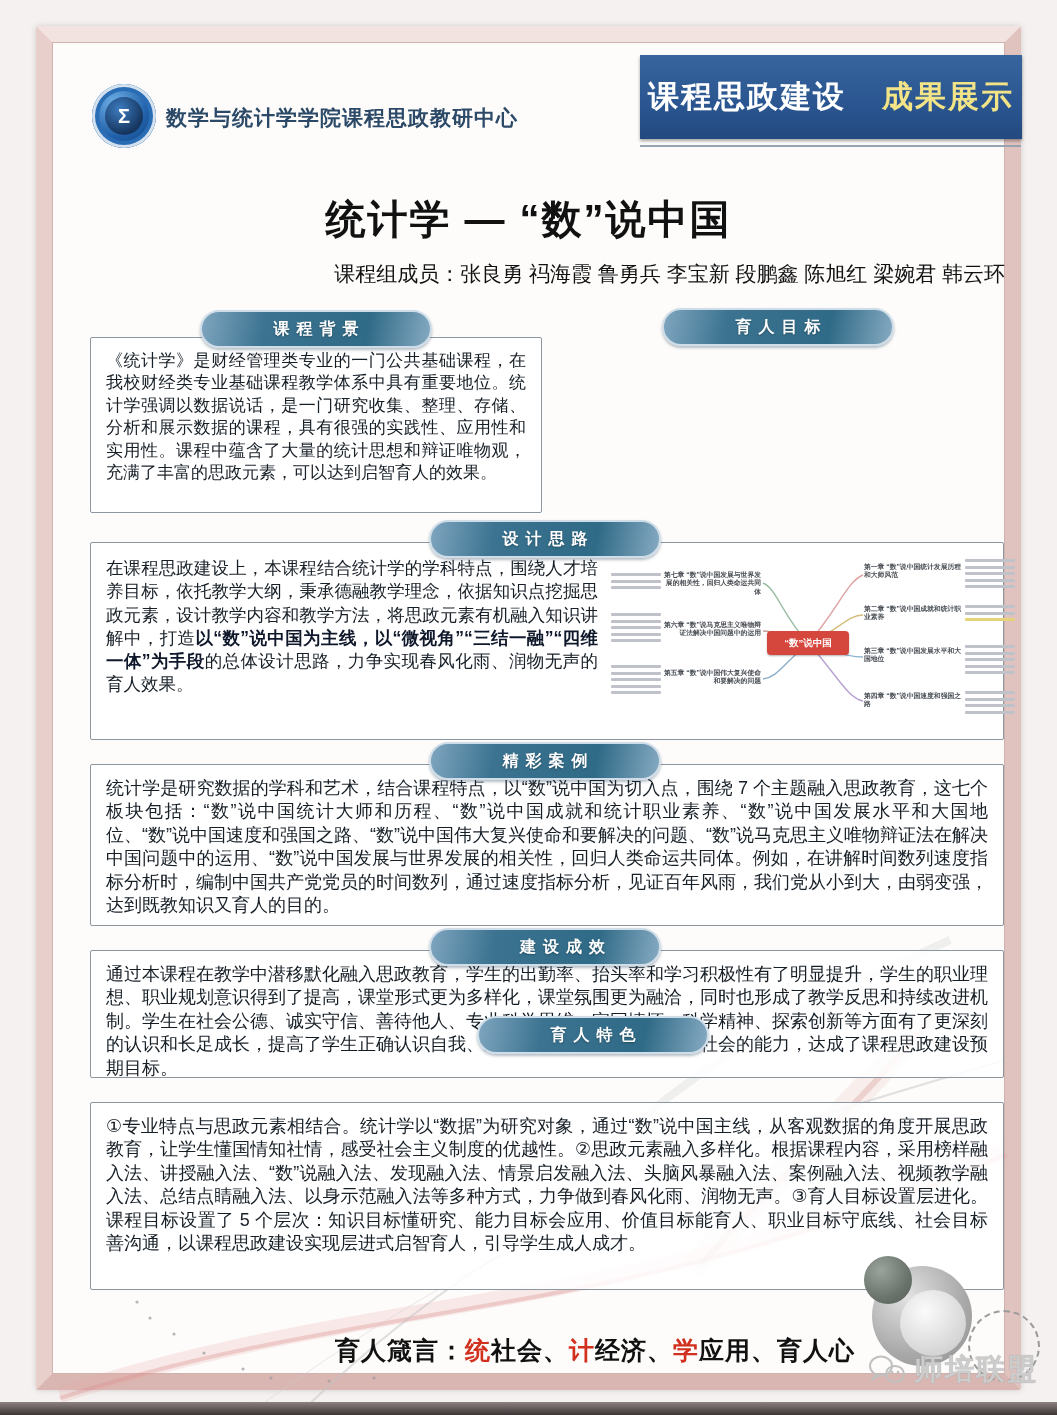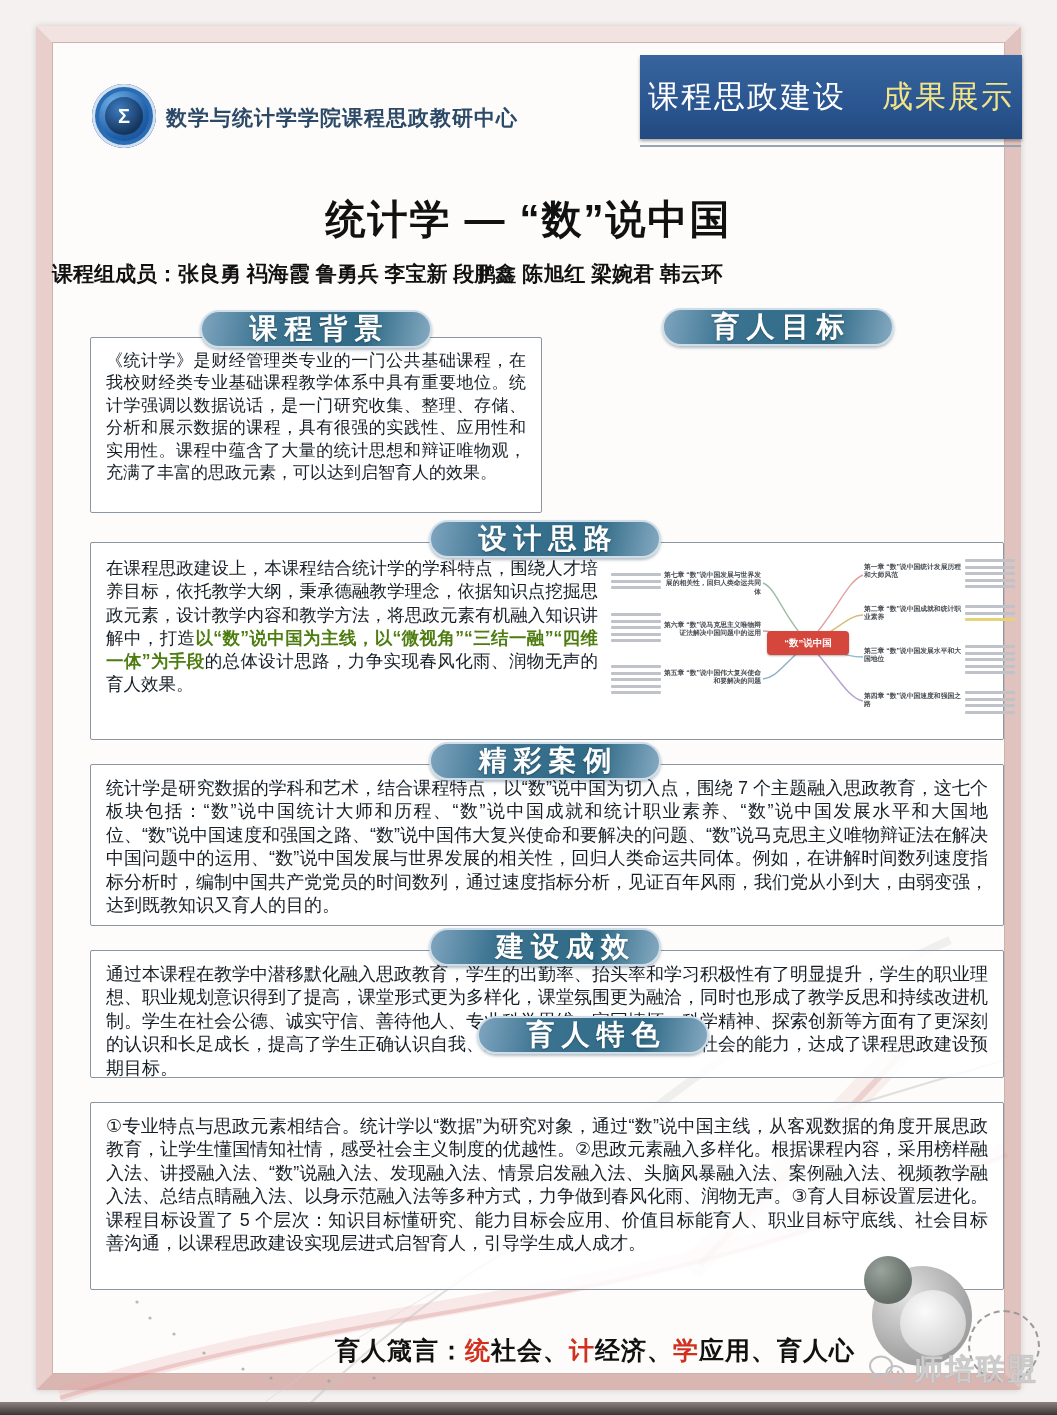--- a/index.html
+++ b/index.html
@@ -40,55 +40,55 @@
   }
   .center-name{
     position:absolute;left:166px;top:104px;z-index:3;
     font-size:21px;font-weight:bold;color:#2c4a68;letter-spacing:1px;
   }
   .banner{
     position:absolute;left:640px;top:55px;width:382px;height:84px;z-index:6;
     background:linear-gradient(180deg,#38659e,#2a5590 60%,#234a80);
     box-shadow:0 2px 3px rgba(0,0,0,.35);
     display:flex;align-items:center;justify-content:center;
-    font-size:31px;font-weight:normal;letter-spacing:2px;gap:36px;
+    font-size:31px;font-weight:bold;letter-spacing:2px;gap:36px;
   }
   .banner .bn{color:#ffffff;}
   .banner .bh{color:#f3e487;}
   .banner-underline{
     position:absolute;left:640px;top:145px;width:381px;height:2px;
     background:#97a3b1;z-index:6;
   }
   
   .main-title{
     position:absolute;left:52px;width:953px;top:192px;z-index:3;
     text-align:center;font-size:40px;font-weight:bold;color:#111;letter-spacing:2px;
   }
   .members{
     position:absolute;left:52px;width:953px;top:260px;z-index:3;
-    text-align:left;font-size:21px;font-weight:bold;color:#111;
+    text-align:right;font-size:21px;font-weight:normal;color:#111;
   }
   
   .pill{
     position:absolute;width:232px;height:38px;z-index:3;border-radius:20px;
     background:linear-gradient(100deg,#7fa5bf 0%,#3b7390 28%,#2f6a86 72%,#86aac2 100%);
     border:2px solid #cfdde8;box-shadow:0 2px 3px rgba(40,70,90,.35);
     display:flex;align-items:center;justify-content:center;
-    color:#fff;font-size:28px;font-weight:bold;letter-spacing:7px;
+    color:#fff;font-size:16px;font-weight:bold;letter-spacing:7px;
     text-shadow:0 1px 2px rgba(0,0,0,.3);box-sizing:border-box;padding-left:7px;
   }
   .tbox{
     position:absolute;z-index:2;box-sizing:border-box;
     background:rgba(255,255,255,.86);
     border:1.5px solid #8c96a0;border-radius:2px;
     padding:12px 15px 12px 15px;
     font-size:17px;line-height:1.32;color:#161e26;text-align:justify;
   }
   .tbox.wide{font-size:18px;line-height:1.3;}
-  .tbox b{color:#4d7c0f;}
+  .tbox b{color:#0f172a;}
   
   .mindmap{position:absolute;left:520px;top:10px;width:392px;height:174px;font-family:"Liberation Sans",sans-serif;}
   .mm-center{
     position:absolute;left:156px;top:78px;width:82px;height:24px;border-radius:4px;
     background:#d5473d;color:#fff;font-size:9.5px;font-weight:bold;
     display:flex;align-items:center;justify-content:center;box-shadow:0 1px 2px rgba(0,0,0,.3);
   }
   .mm-title{
     position:absolute;width:98px;font-size:6.8px;line-height:1.25;color:#4a4f55;font-weight:bold;
   }

